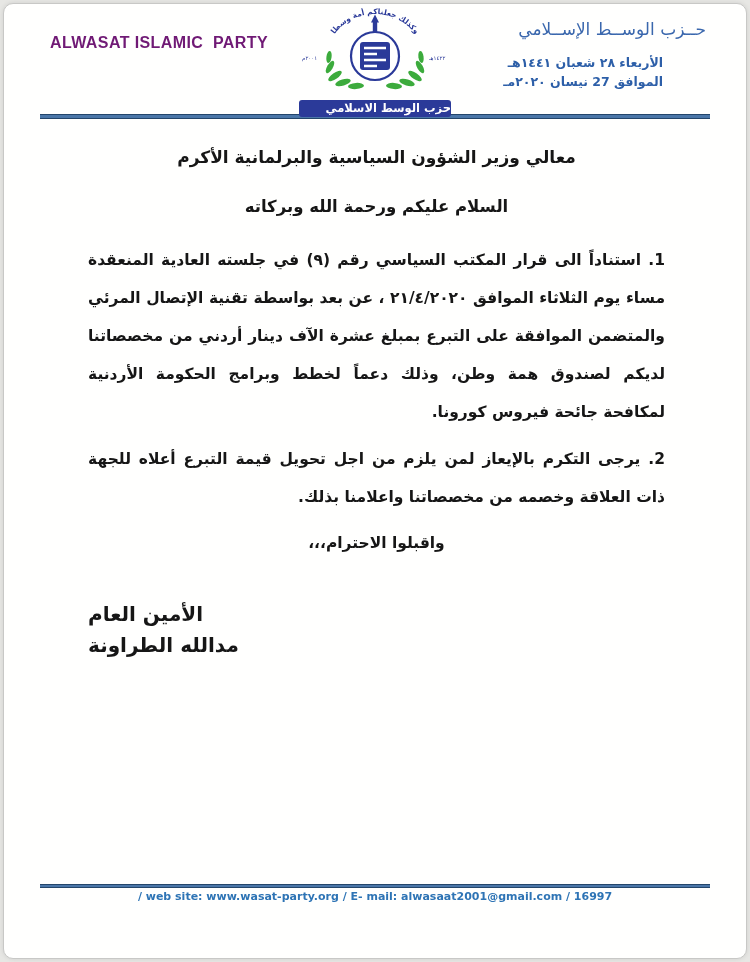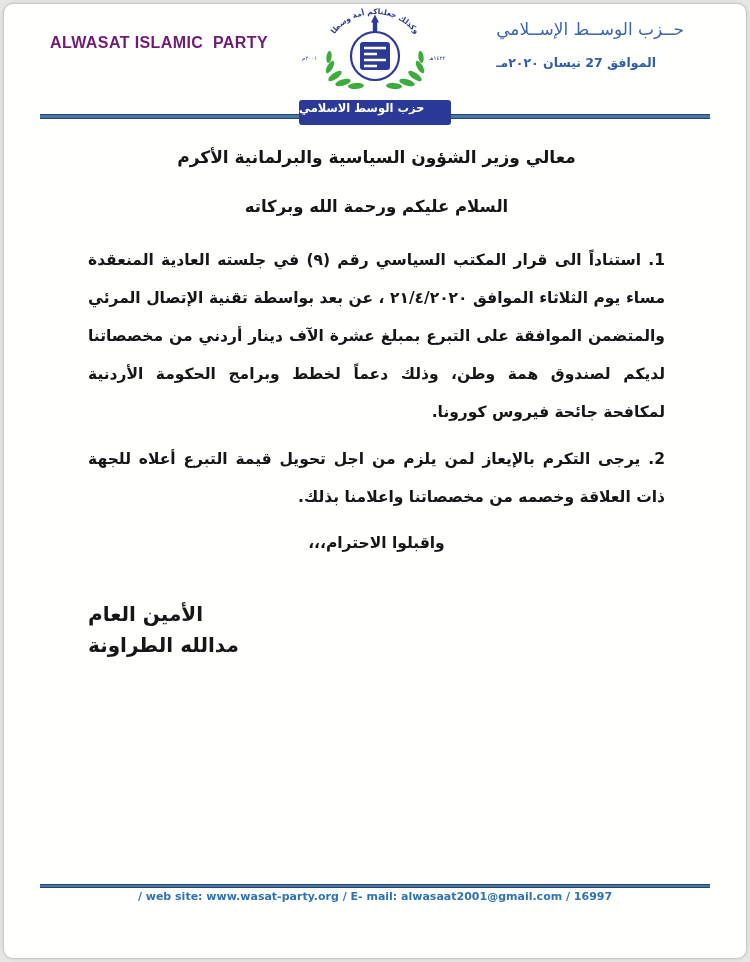--- a/index.html
+++ b/index.html
@@ -20,26 +20,26 @@
   
   .letterhead{position:relative;height:110px;}
   .en-name{
     position:absolute;left:46px;top:30px;
     font-family:"Liberation Sans","DejaVu Sans",sans-serif;
     font-size:16px;font-weight:bold;letter-spacing:.4px;
     color:#701a75;white-space:pre;
   }
   .logo-wrap{position:absolute;left:50%;top:4px;transform:translateX(-50%);width:152px;text-align:center;}
   .logo-banner{
-    box-sizing:border-box;width:152px;height:25px;margin-top:1px;
+    box-sizing:border-box;width:152px;height:17px;margin-top:1px;
     background:#2b3a99;border-radius:3px;
     color:#ffffff;font-size:11.5px;font-weight:bold;line-height:17px;
-    direction:rtl;text-align:left;
+    direction:rtl;text-align:right;
   }
-  .hdr-right{position:absolute;right:47px;top:13px;text-align:left;direction:rtl;}
+  .hdr-right{position:absolute;right:40px;top:13px;text-align:right;direction:rtl;}
   .ar-name{font-size:17px;color:#3a67ad;line-height:24px;}
   .hdr-dates{margin-top:12px;padding-left:0;margin-left:0;margin-right:0;padding-right:43px;}
   .hdr-dates div{font-size:12.5px;font-weight:bold;color:#2d5fa8;line-height:19px;}
   
   .rule{
     height:3px;background:#4a76a8;
     border-top:1px solid #24466b;border-bottom:1px solid #24466b;
   }
   .top-rule{margin:0 36px;}
   
@@ -128,20 +128,21 @@
           <rect x="61" y="34" width="30" height="28" rx="3" fill="#2b3a99"></rect>
           <path d="M65 40 h22 M65 46 h13 M65 52 h22 M65 58 h13" stroke="#ffffff" stroke-width="2.4" fill="none"></path>
         </g>
       </svg>
       <div class="logo-banner">حزب الوسط الاسلامي</div>
     </div>
 
     <div class="hdr-right">
       <div class="ar-name">حــزب الوســط الإســلامي</div>
       <div class="hdr-dates">
+        <div>الأربعاء ٢٨ شعبان ١٤٤١هـ</div>
         <div>الموافق 27 نيسان ٢٠٢٠مـ</div>
       </div>
     </div>
   </header>
 
   <div class="rule top-rule"></div>
 
   <main class="letter-body">
     <div class="recipient">معالي وزير الشؤون السياسية والبرلمانية الأكرم</div>
 

